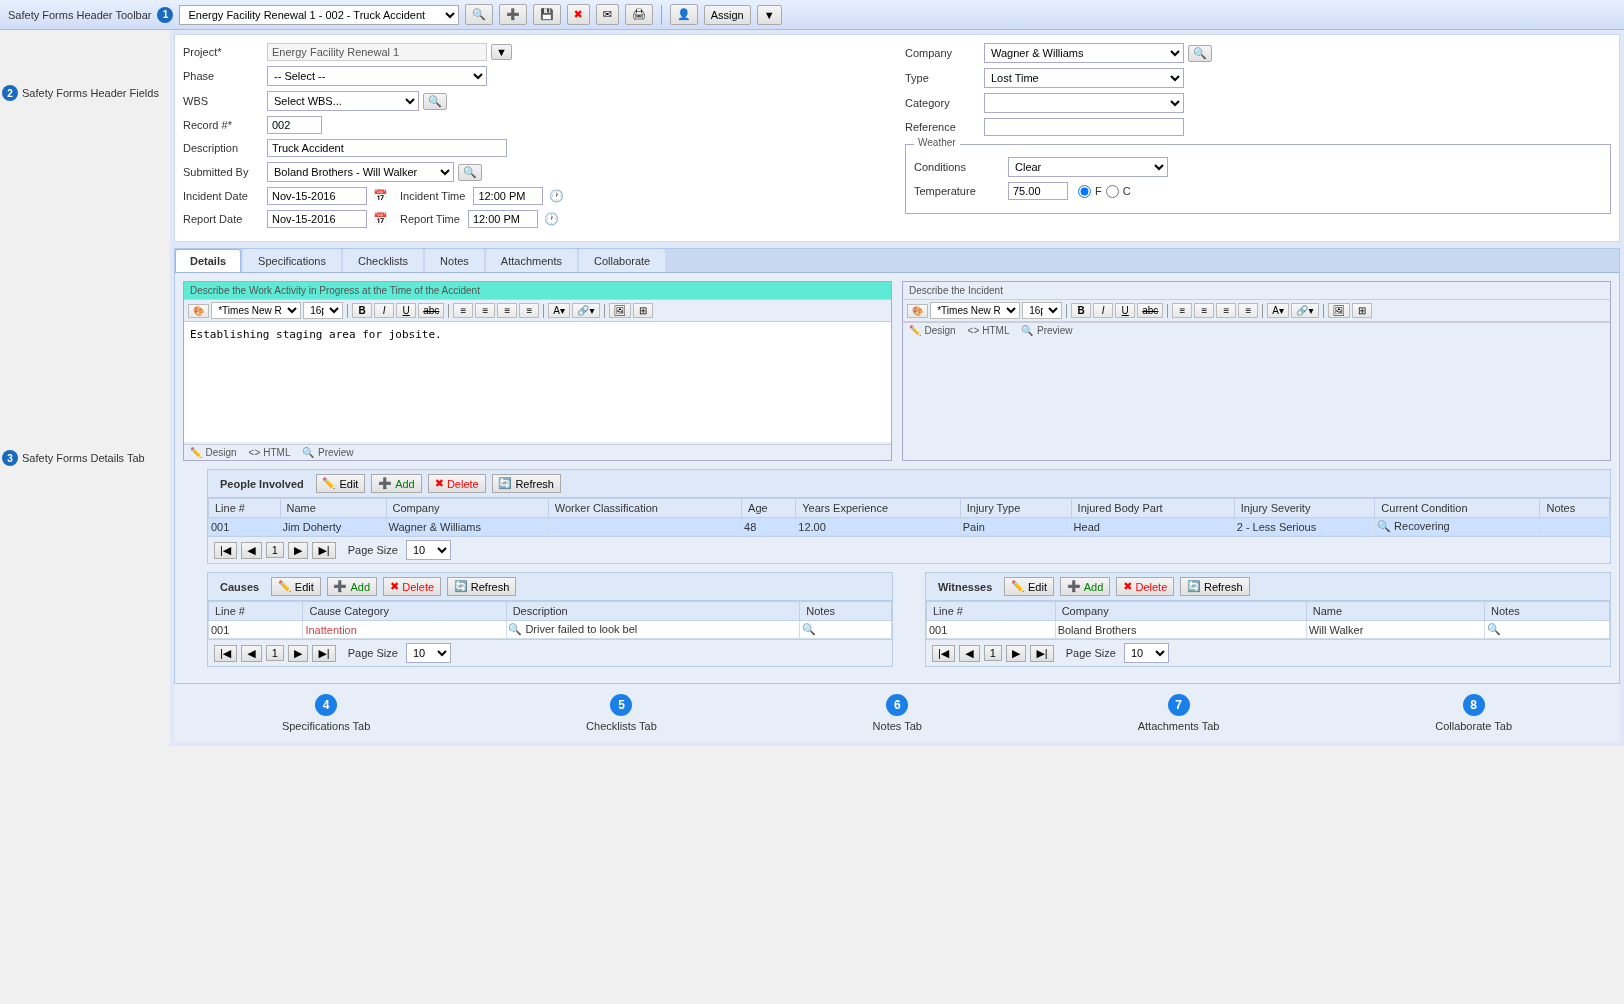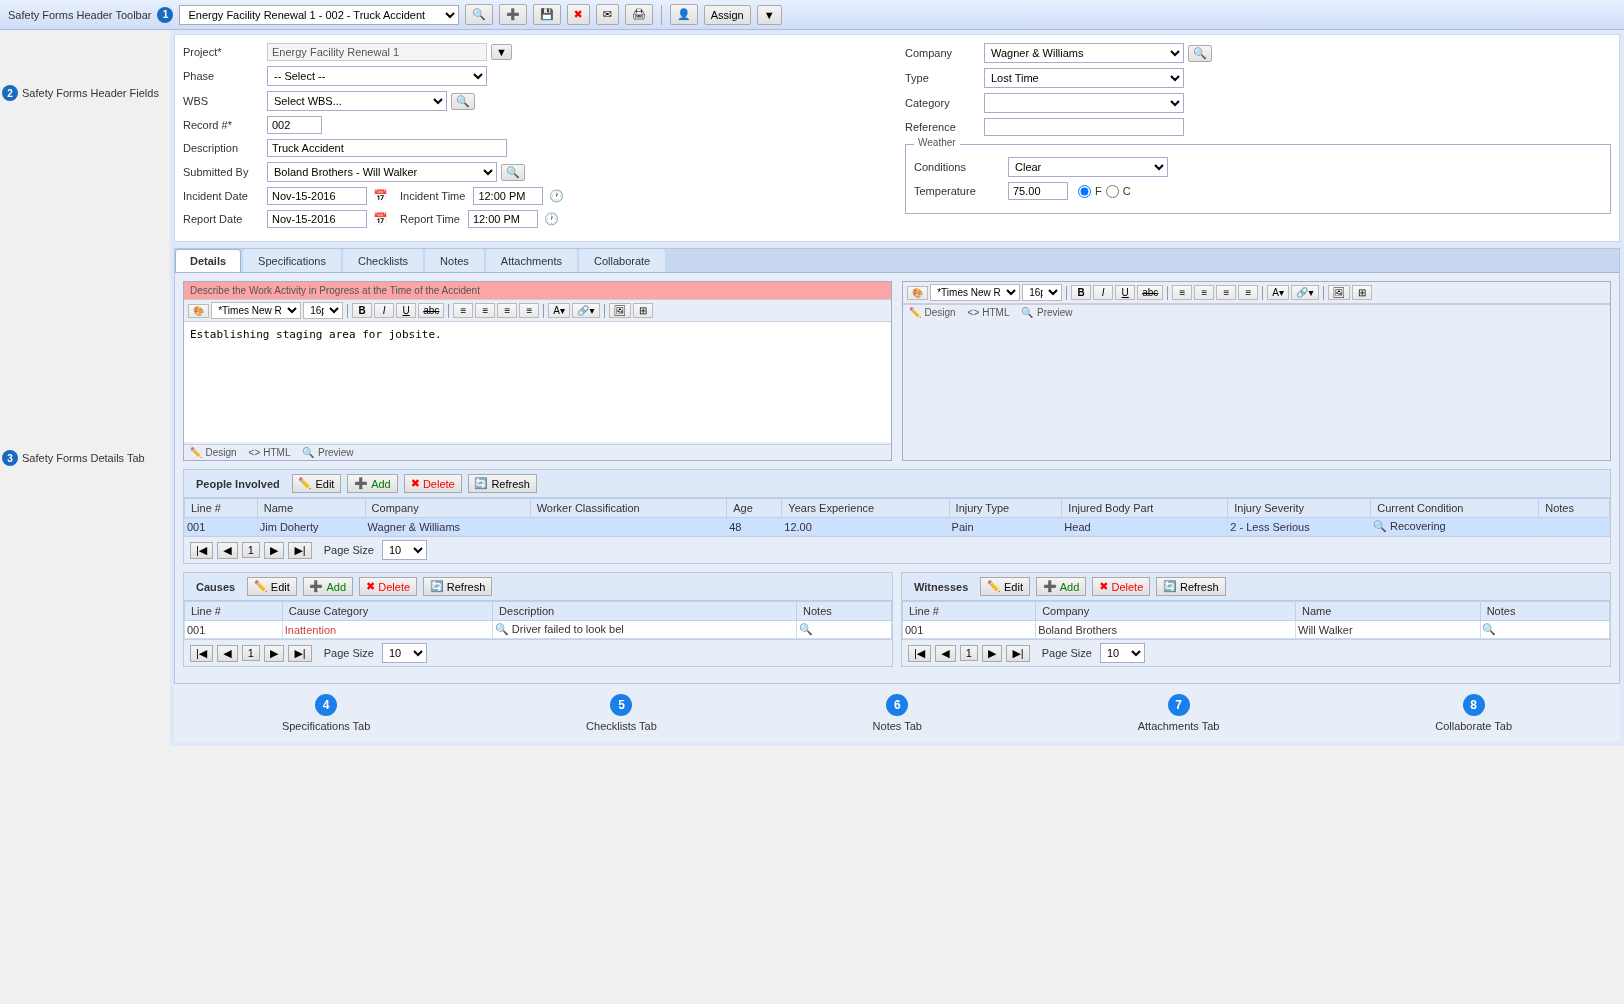--- a/index.html
+++ b/index.html
@@ -25,21 +25,21 @@
     .tabs-container { background: #d8e6f8; border: 1px solid #b0c8e8; }
     .tabs-header { display: flex; background: #c8d8f0; border-bottom: 1px solid #a0b8d8; }
     .tab { padding: 5px 14px; font-size: 11px; cursor: pointer; border: 1px solid transparent; border-bottom: none; background: #dde8f8; color: #333; margin-right: 2px; border-radius: 3px 3px 0 0; }
     .tab.active { background: white; border-color: #a0b8d8; font-weight: bold; }
     .rich-btn { background: linear-gradient(to bottom, #f8f8f8, #e8e8e8); border: 1px solid #bbb; padding: 1px 4px; font-size: 10px; cursor: pointer; min-width: 20px; text-align: center; }
     .rich-select { border: 1px solid #bbb; padding: 1px 2px; font-size: 10px; background: white; }
     .rich-content { padding: 6px; min-height: 120px; font-size: 11px; border: none; resize: none; width: 100%; }
     .rich-footer-btn { font-size: 10px; color: #555; cursor: pointer; display: flex; align-items: center; gap: 3px; }
 
     
-    .sub-section { border: 1px solid #b8cce4; margin-bottom: 8px; }
+    .sub-section { border: 1px solid #b8cce4; margin-bottom: 8px; margin-left: 24px; }
     .sub-section-header { background: #dde8f8; padding: 4px 6px; display: flex; align-items: center; gap: 6px; border-bottom: 1px solid #b8cce4; }
     .sub-section-title { font-size: 11px; font-weight: bold; color: #333; padding: 3px 6px; }
     .sub-btn { background: linear-gradient(to bottom, #f5f5f5, #e0e0e0); border: 1px solid #aaa; padding: 2px 6px; font-size: 11px; cursor: pointer; display: flex; align-items: center; gap: 3px; }
     .grid-table { width: 100%; border-collapse: collapse; font-size: 11px; }
     .grid-table th { background: #dde8f8; border: 1px solid #c0d0e8; padding: 3px 6px; text-align: left; font-weight: normal; white-space: nowrap; }
     .grid-table td { border: 1px solid #d0dce8; padding: 2px 2px; background: white; }
     .grid-table tr:nth-child(even) td { background: #f0f4fc; }
     .grid-table tr.selected td { background: #cce0ff; }
     .pagination { background: #e8eef8; border-top: 1px solid #c0d0e8; padding: 3px 6px; display: flex; align-items: center; gap: 4px; font-size: 11px; }
     .page-btn { background: linear-gradient(to bottom, #f5f5f5, #e0e0e0); border: 1px solid #aaa; padding: 1px 5px; cursor: pointer; font-size: 11px; }
@@ -111,39 +111,39 @@
 
             <div class="form-row">
               <span class="form-label">Phase</span>
               <select class="form-select xlarge-input">
                 <option>-- Select --</option>
               </select>
             </div>
 
             <div class="form-row">
               <span class="form-label">WBS</span>
-              <select class="form-select" style="width:180px;">
+              <select class="form-select" style="width:152px;">
                 <option>Select WBS...</option>
               </select>
               <button class="toolbar-btn" style="padding:1px 4px;">🔍</button>
             </div>
 
             <div class="form-row">
               <span class="form-label">Record #*</span>
               <input class="form-input small-input" type="text" value="002" style="">
             </div>
 
             <div class="form-row">
               <span class="form-label">Description</span>
               <input class="form-input" style="width: 240px;" type="text" value="Truck Accident">
             </div>
 
             <div class="form-row">
               <span class="form-label">Submitted By</span>
-              <select class="form-select" style="width:230px;">
+              <select class="form-select" style="width:187px;">
                 <option>Boland Brothers - Will Walker</option>
               </select>
               <button class="toolbar-btn" style="padding:1px 4px;">🔍</button>
             </div>
 
 
             <div class="form-row">
               <span class="form-label">Incident Date</span>
               <input class="form-input medium-input" type="text" value="Nov-15-2016" style="">
               <span style="margin-left:2px;font-size:12px;cursor:pointer;">📅</span>
@@ -225,21 +225,21 @@
           <div class="tab">Notes</div>
           <div class="tab">Attachments</div>
           <div class="tab">Collaborate</div>
         </div>
 
         <div style="padding:8px;background:#e8eef8;">
 
           <div style="display:flex;gap:10px;margin-bottom:8px;">
 
             <div style="flex:1;border:1px solid #aac;">
-              <div style="font-size:10px;color:#555;padding:3px 6px;background:#fca5a5;border-bottom:1px solid #ccd;">Describe the Work Activity in Progress at the Time of the Accident</div>
+              <div style="font-size:10px;color:#555;padding:3px 6px;background:#5eead4;border-bottom:1px solid #ccd;">Describe the Work Activity in Progress at the Time of the Accident</div>
               <div style="background:#e8eef8;border-bottom:1px solid #ccd;padding:2px 4px;display:flex;align-items:center;gap:2px;flex-wrap:wrap;">
                 <button class="rich-btn" style="font-size:9px;">🎨</button>
                 <select class="rich-select" style="width:90px;font-size:10px;"><option>*Times New R...</option></select>
                 <select class="rich-select" style="width:40px;font-size:10px;"><option>16px</option></select>
                 <span style="width:1px;height:14px;background:#999;margin:0 2px;display:inline-block;"></span>
                 <button class="rich-btn"><b>B</b></button>
                 <button class="rich-btn"><i>I</i></button>
                 <button class="rich-btn"><u>U</u></button>
                 <button class="rich-btn" style="text-decoration:line-through;">abc</button>
                 <span style="width:1px;height:14px;background:#999;margin:0 2px;display:inline-block;"></span>
@@ -256,20 +256,21 @@
               </div>
               <textarea class="rich-content" style="height: 120px;">Establishing staging area for jobsite.</textarea>
               <div style="background:#e8eef8;border-top:1px solid #ccd;padding:2px 6px;display:flex;gap:12px;">
                 <span class="rich-footer-btn">✏️ <span>Design</span></span>
                 <span class="rich-footer-btn">&lt;&gt; <span>HTML</span></span>
                 <span class="rich-footer-btn">🔍 <span>Preview</span></span>
               </div>
             </div>
 
             <div style="flex:1;border:1px solid #aac;">
+              <div style="font-size:10px;color:#555;padding:3px 6px;background:#e8eef8;border-bottom:1px solid #ccd;">Describe the Incident</div>
               <div style="background:#e8eef8;border-bottom:1px solid #ccd;padding:2px 4px;display:flex;align-items:center;gap:2px;flex-wrap:wrap;">
                 <button class="rich-btn" style="font-size:9px;">🎨</button>
                 <select class="rich-select" style="width:90px;font-size:10px;"><option>*Times New R...</option></select>
                 <select class="rich-select" style="width:40px;font-size:10px;"><option>16px</option></select>
                 <span style="width:1px;height:14px;background:#999;margin:0 2px;display:inline-block;"></span>
                 <button class="rich-btn"><b>B</b></button>
                 <button class="rich-btn"><i>I</i></button>
                 <button class="rich-btn"><u>U</u></button>
                 <button class="rich-btn" style="text-decoration:line-through;">abc</button>
                 <span style="width:1px;height:14px;background:#999;margin:0 2px;display:inline-block;"></span>

